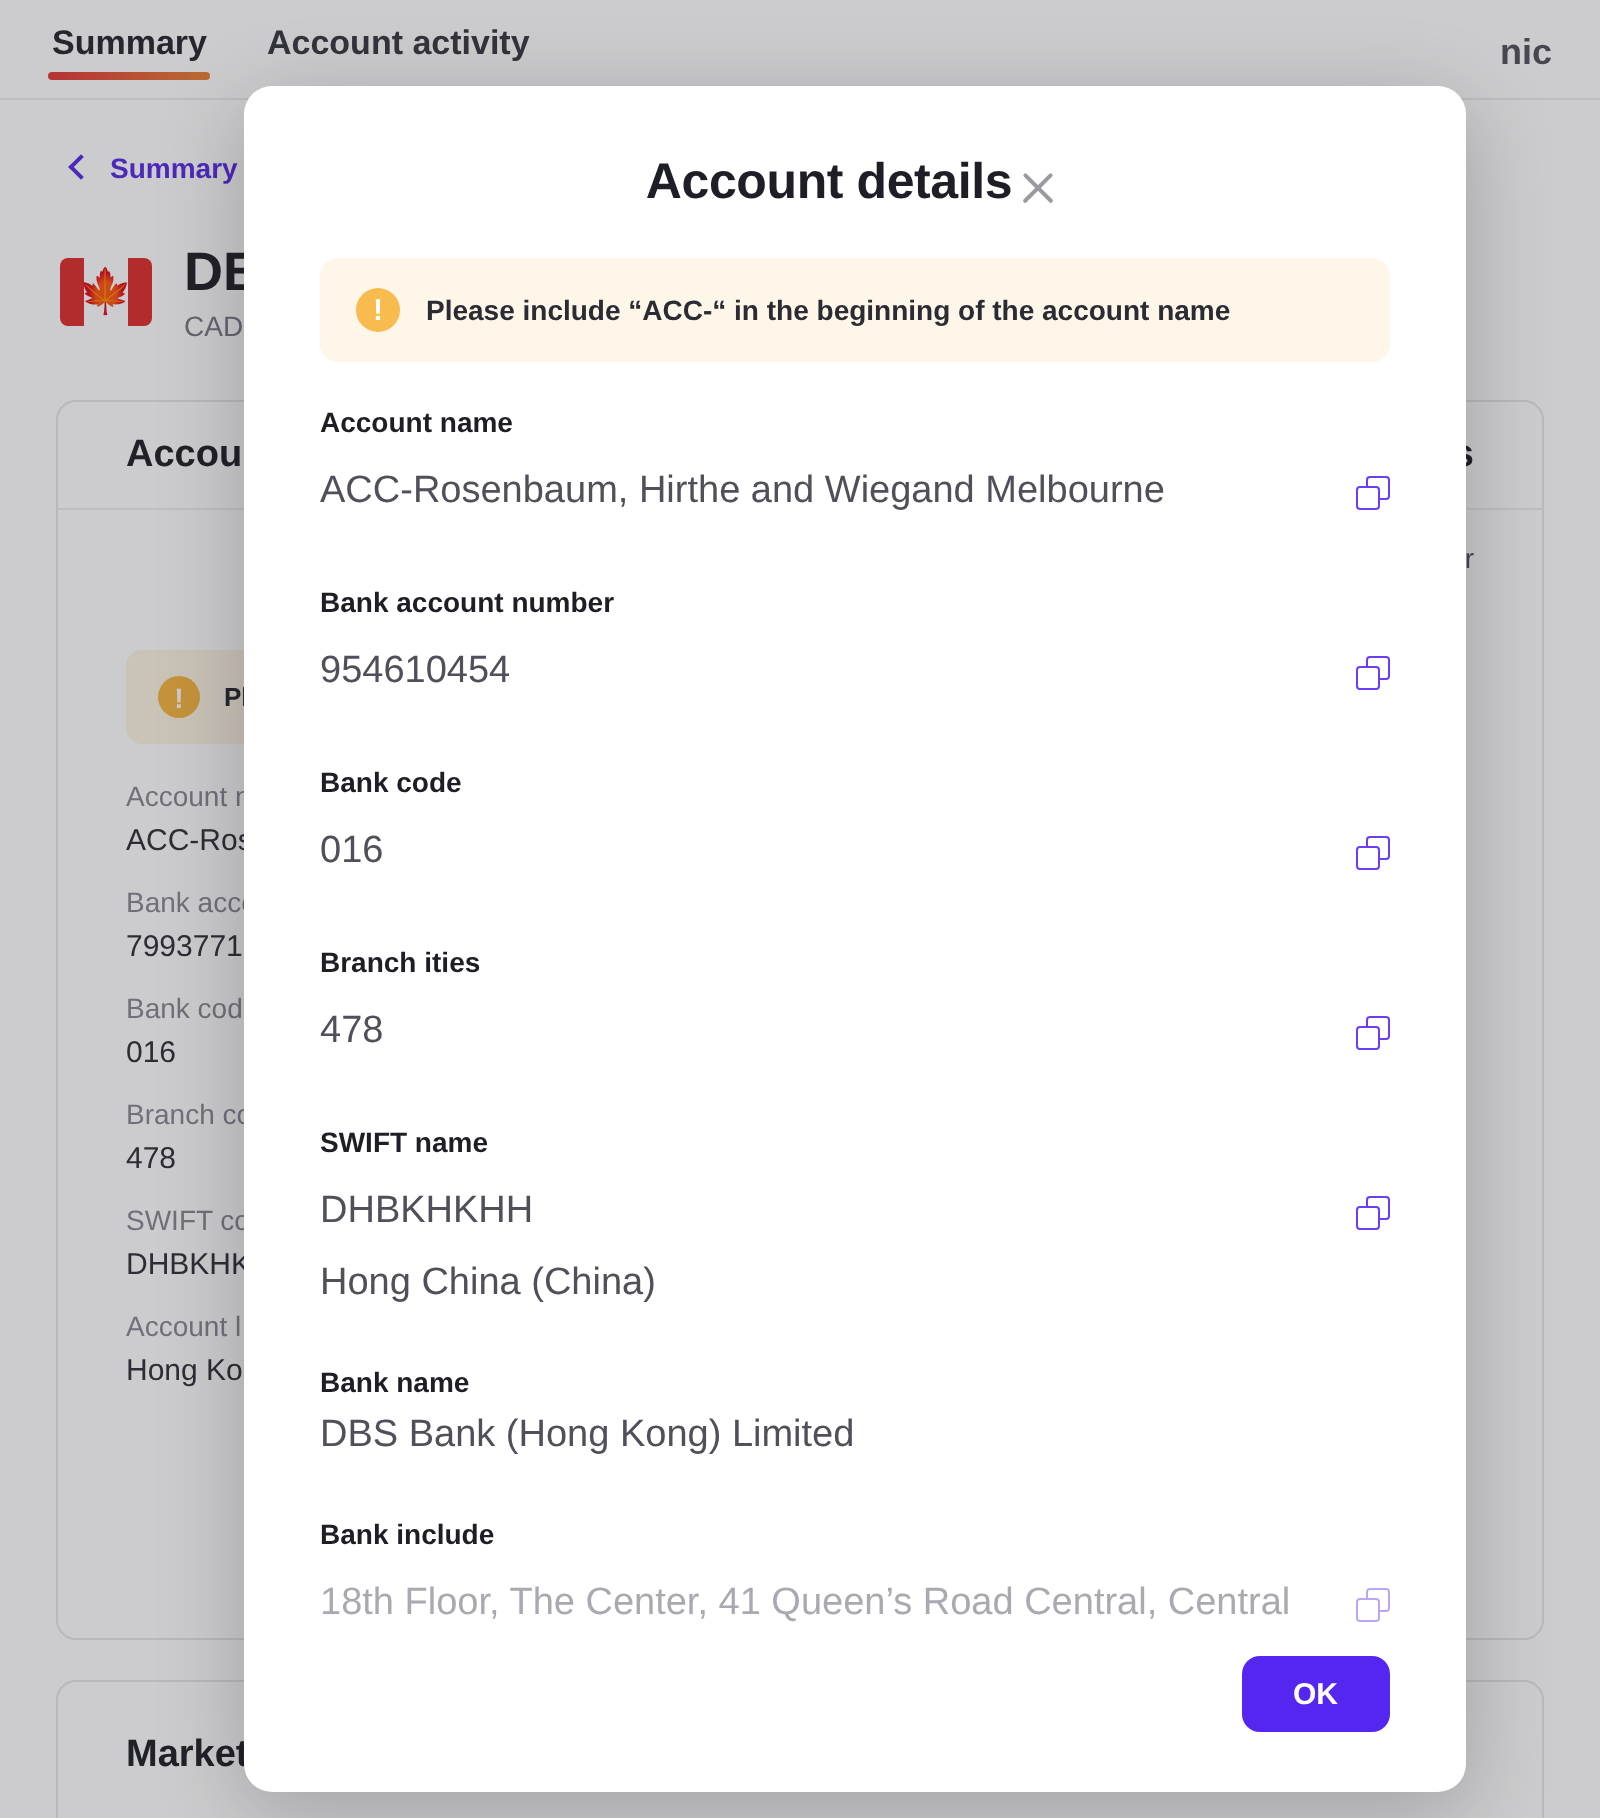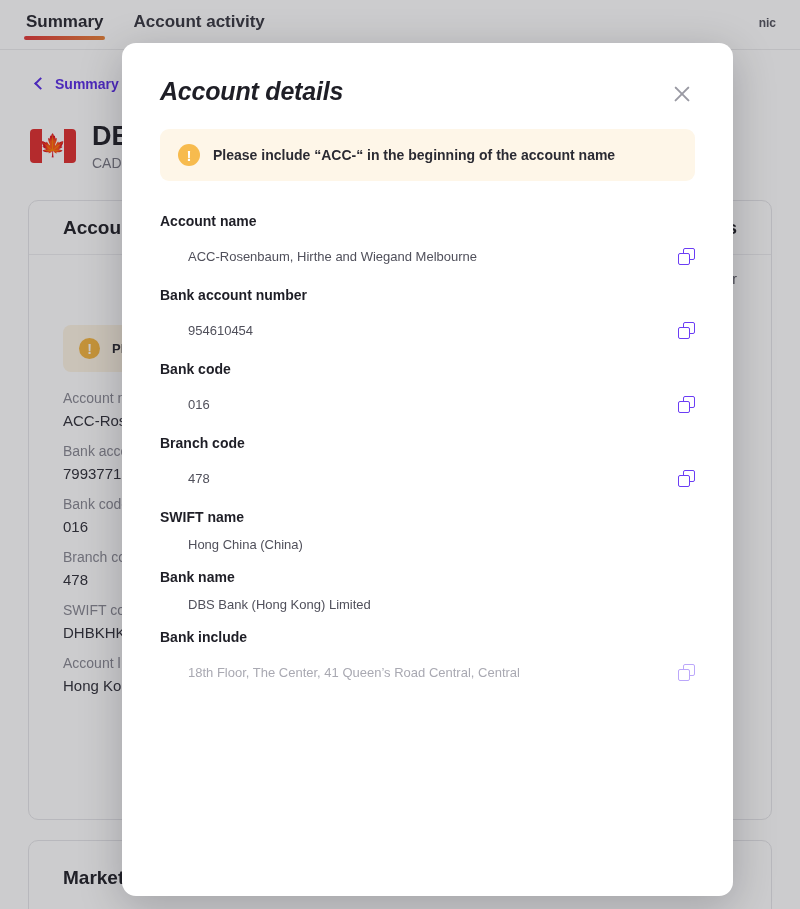--- a/index.html
+++ b/index.html
@@ -56,21 +56,21 @@
   .tab.inactive { color: #3b3b44; font-weight: bold; }
   .tab .underline {
     position: absolute;
     left: 0; right: 0; bottom: 6px;
     height: 4px;
     border-radius: 2px;
     background: linear-gradient(90deg, #e23b3b 0%, #e8833a 100%);
   }
   .topright-user {
     margin-left: auto;
-    font-size: 12px;
+    font-size: 18px;
     font-weight: bold;
     color: #55555f;
     padding-top: 8px;
     white-space: nowrap;
   }
 
   
   .breadcrumb {
     position: absolute;
     top: 76px;
@@ -237,23 +237,22 @@
     border-radius: 14px;
     box-shadow: 0 10px 44px rgba(10, 10, 20, 0.22);
     overflow: hidden;
     display: flex;
     flex-direction: column;
   }
 
   .modal-head {
     display: flex;
     align-items: flex-start;
-    justify-content: space-between;
+    justify-content: center;
     padding: 34px 38px 0 38px;
-    font-style: italic;
   }
   .modal-title {
     font-size: 25px;
     font-weight: bold;
     color: #1e1e26;
     letter-spacing: -0.2px;
   }
   .close-btn {
     width: 26px; height: 26px;
     position: relative;
@@ -296,40 +295,39 @@
     flex: 1;
     padding: 20px 38px 0 38px;
     overflow: hidden;
     position: relative;
   }
 
   .field-label {
     font-size: 14px;
     font-weight: bold;
     color: #1e1e26;
-    margin-top: 14px;
+    margin-top: 30px;
     margin-bottom: 0;
   }
-  .field-label.first { margin-top: 12px; }
+  .field-label.first { margin-top: 2px; }
 
   .field-row {
     display: flex;
     align-items: center;
     justify-content: space-between;
     gap: 14px;
     min-height: 34px;
     margin-top: 10px;
   }
   .field-value {
-    font-size: 13px;
+    font-size: 19px;
     color: #50505b;
     white-space: nowrap;
     overflow: hidden;
     text-overflow: ellipsis;
-    margin-left: 28px;
   }
   .field-row.faded .field-value { color: #a9a9b2; }
   .field-row.faded .copy-ic { opacity: 0.45; }
 
   
   .field-row.nocopy { margin-top: 8px; min-height: 22px; }
 
   .copy-ic {
     width: 17px; height: 17px;
     position: relative;
@@ -485,30 +483,37 @@
 
       <div class="field-label">Bank code</div>
       <div class="field-row">
         <span class="field-value">016</span>
         <span class="copy-ic">
           <span class="sq-back"></span>
             <span class="sq-front"></span>
         </span>
       </div>
 
-      <div class="field-label">Branch code</div>
+      <div class="field-label">Branch ities</div>
       <div class="field-row">
         <span class="field-value">478</span>
         <span class="copy-ic">
           <span class="sq-back"></span>
             <span class="sq-front"></span>
         </span>
       </div>
 
       <div class="field-label">SWIFT name</div>
+      <div class="field-row">
+        <span class="field-value">DHBKHKHH</span>
+        <span class="copy-ic">
+          <span class="sq-back"></span>
+            <span class="sq-front"></span>
+        </span>
+      </div>
 
       <div class="field-row nocopy">
         <span class="field-value">Hong China (China)</span>
       </div>
 
       <div class="field-label">Bank name</div>
       <div class="field-row nocopy">
         <span class="field-value">DBS Bank (Hong Kong) Limited</span>
       </div>
 
@@ -516,15 +521,18 @@
       <div class="field-row faded">
         <span class="field-value">18th Floor, The Center, 41 Queen’s Road Central, Central</span>
         <span class="copy-ic">
           <span class="sq-back"></span>
             <span class="sq-front"></span>
         </span>
       </div>
 
     </div>
 
+    <div class="modal-foot">
+      <button class="ok-btn">OK</button>
+    </div>
   </div>
 
 </div>
 
 </body></html>

